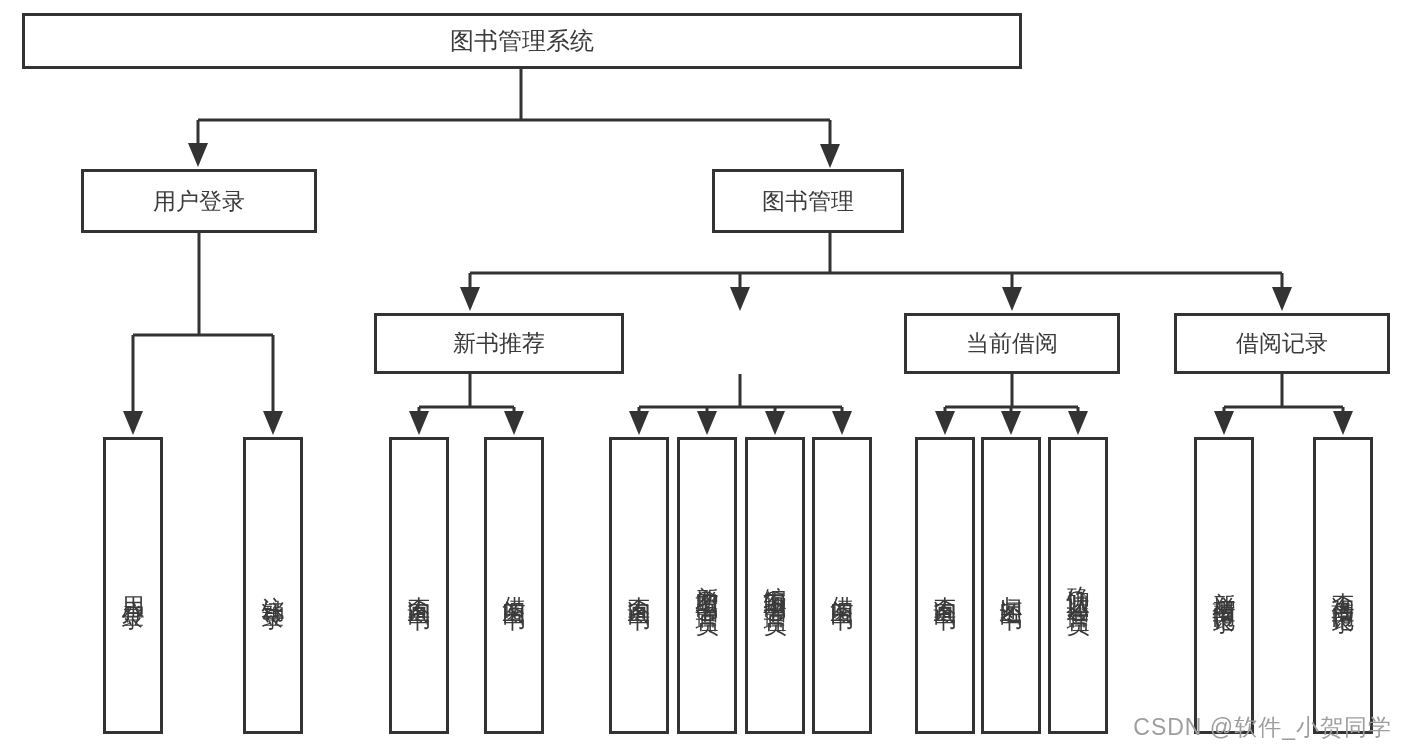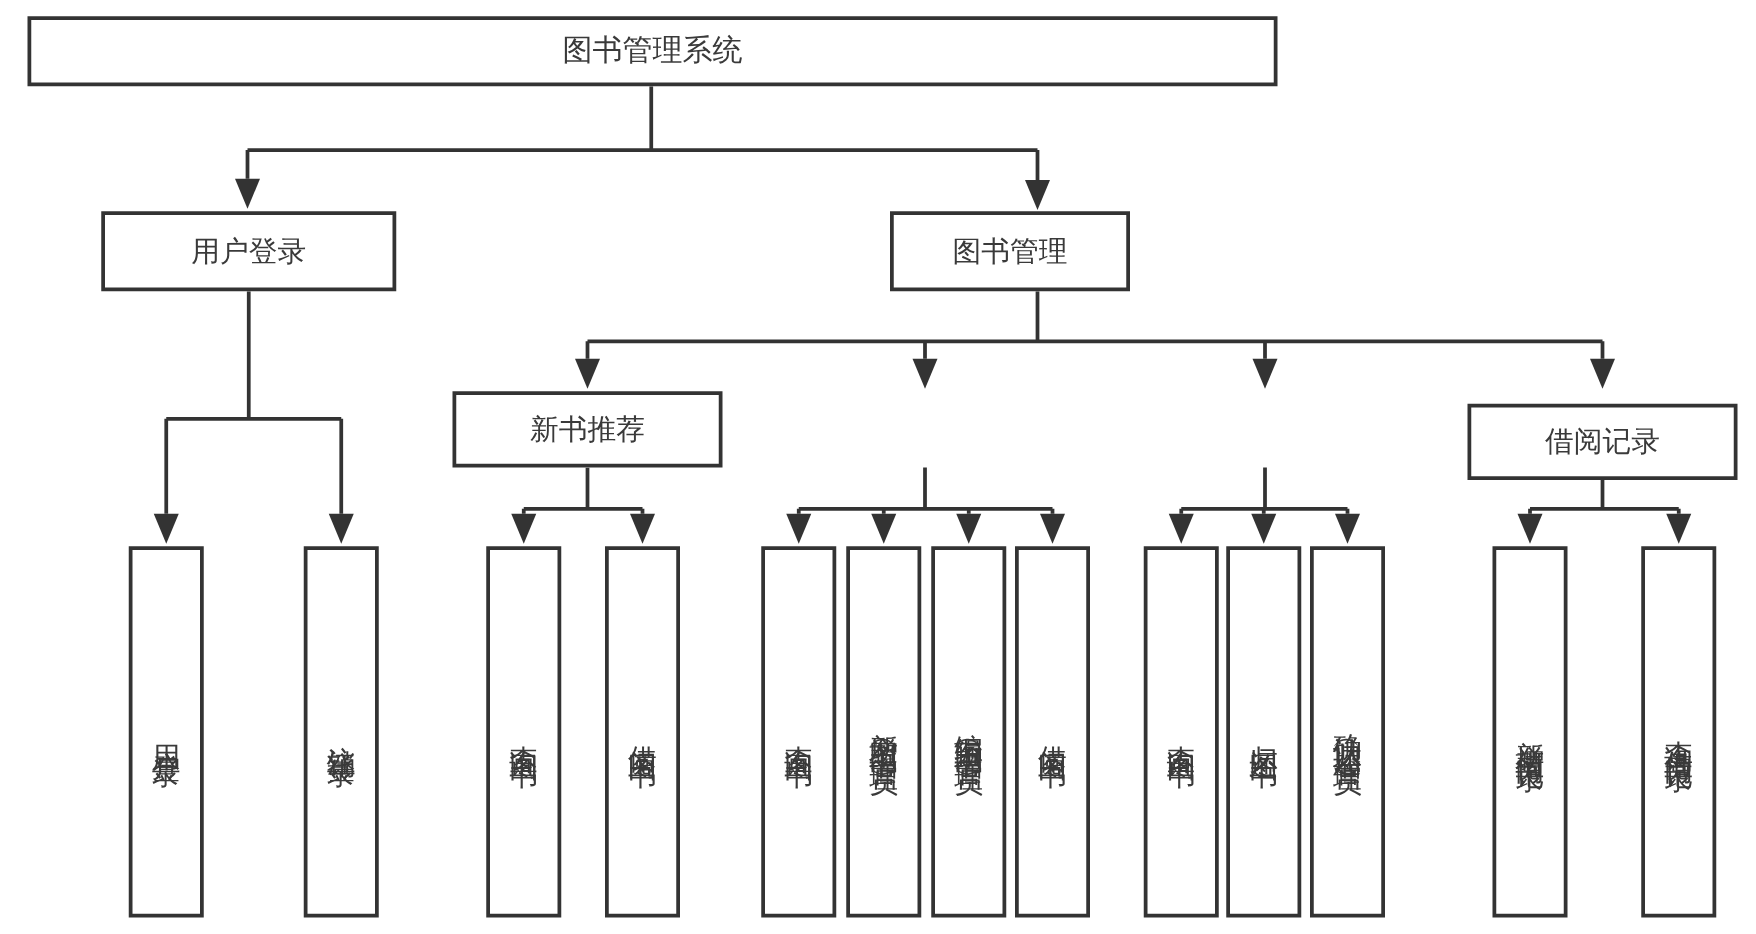--- a/index.html
+++ b/index.html
@@ -118,24 +118,27 @@
     <span>图书管理系统</span>
   </div>
 
   <div class="node" style="left:81px;top:169px;width:236px;height:64px">
     <span>用户登录</span>
   </div>
   <div class="node" style="left:712px;top:169px;width:192px;height:64px">
     <span>图书管理</span>
   </div>
 
-  <div class="node" style="left:362px;top:313px;width:216px;height:61px">
+  <div class="node" style="left:374px;top:313px;width:250px;height:61px">
     <span>新书推荐</span>
   </div>
-  <div class="node" style="left:1174px;top:323px;width:216px;height:61px">
+  <div class="node" style="left:904px;top:313px;width:216px;height:61px">
+    <span>当前借阅</span>
+  </div>
+  <div class="node" style="left:1174px;top:313px;width:216px;height:61px">
     <span>借阅记录</span>
   </div>
 
   <div class="node leaf" style="left:103px;top:437px;width:60px;height:297px">
     <span>用户登录</span>
   </div>
   <div class="node leaf" style="left:243px;top:437px;width:60px;height:297px">
     <span>注销登录</span>
   </div>
 
@@ -169,13 +172,14 @@
     <span>确认归还（管理员）</span>
   </div>
 
   <div class="node leaf" style="left:1194px;top:437px;width:60px;height:297px">
     <span>新增借阅记录</span>
   </div>
   <div class="node leaf" style="left:1313px;top:437px;width:60px;height:297px">
     <span>查询借阅记录</span>
   </div>
 
+  <div class="watermark">CSDN @软件_小贺同学</div>
 </div>
 
 </body></html>

